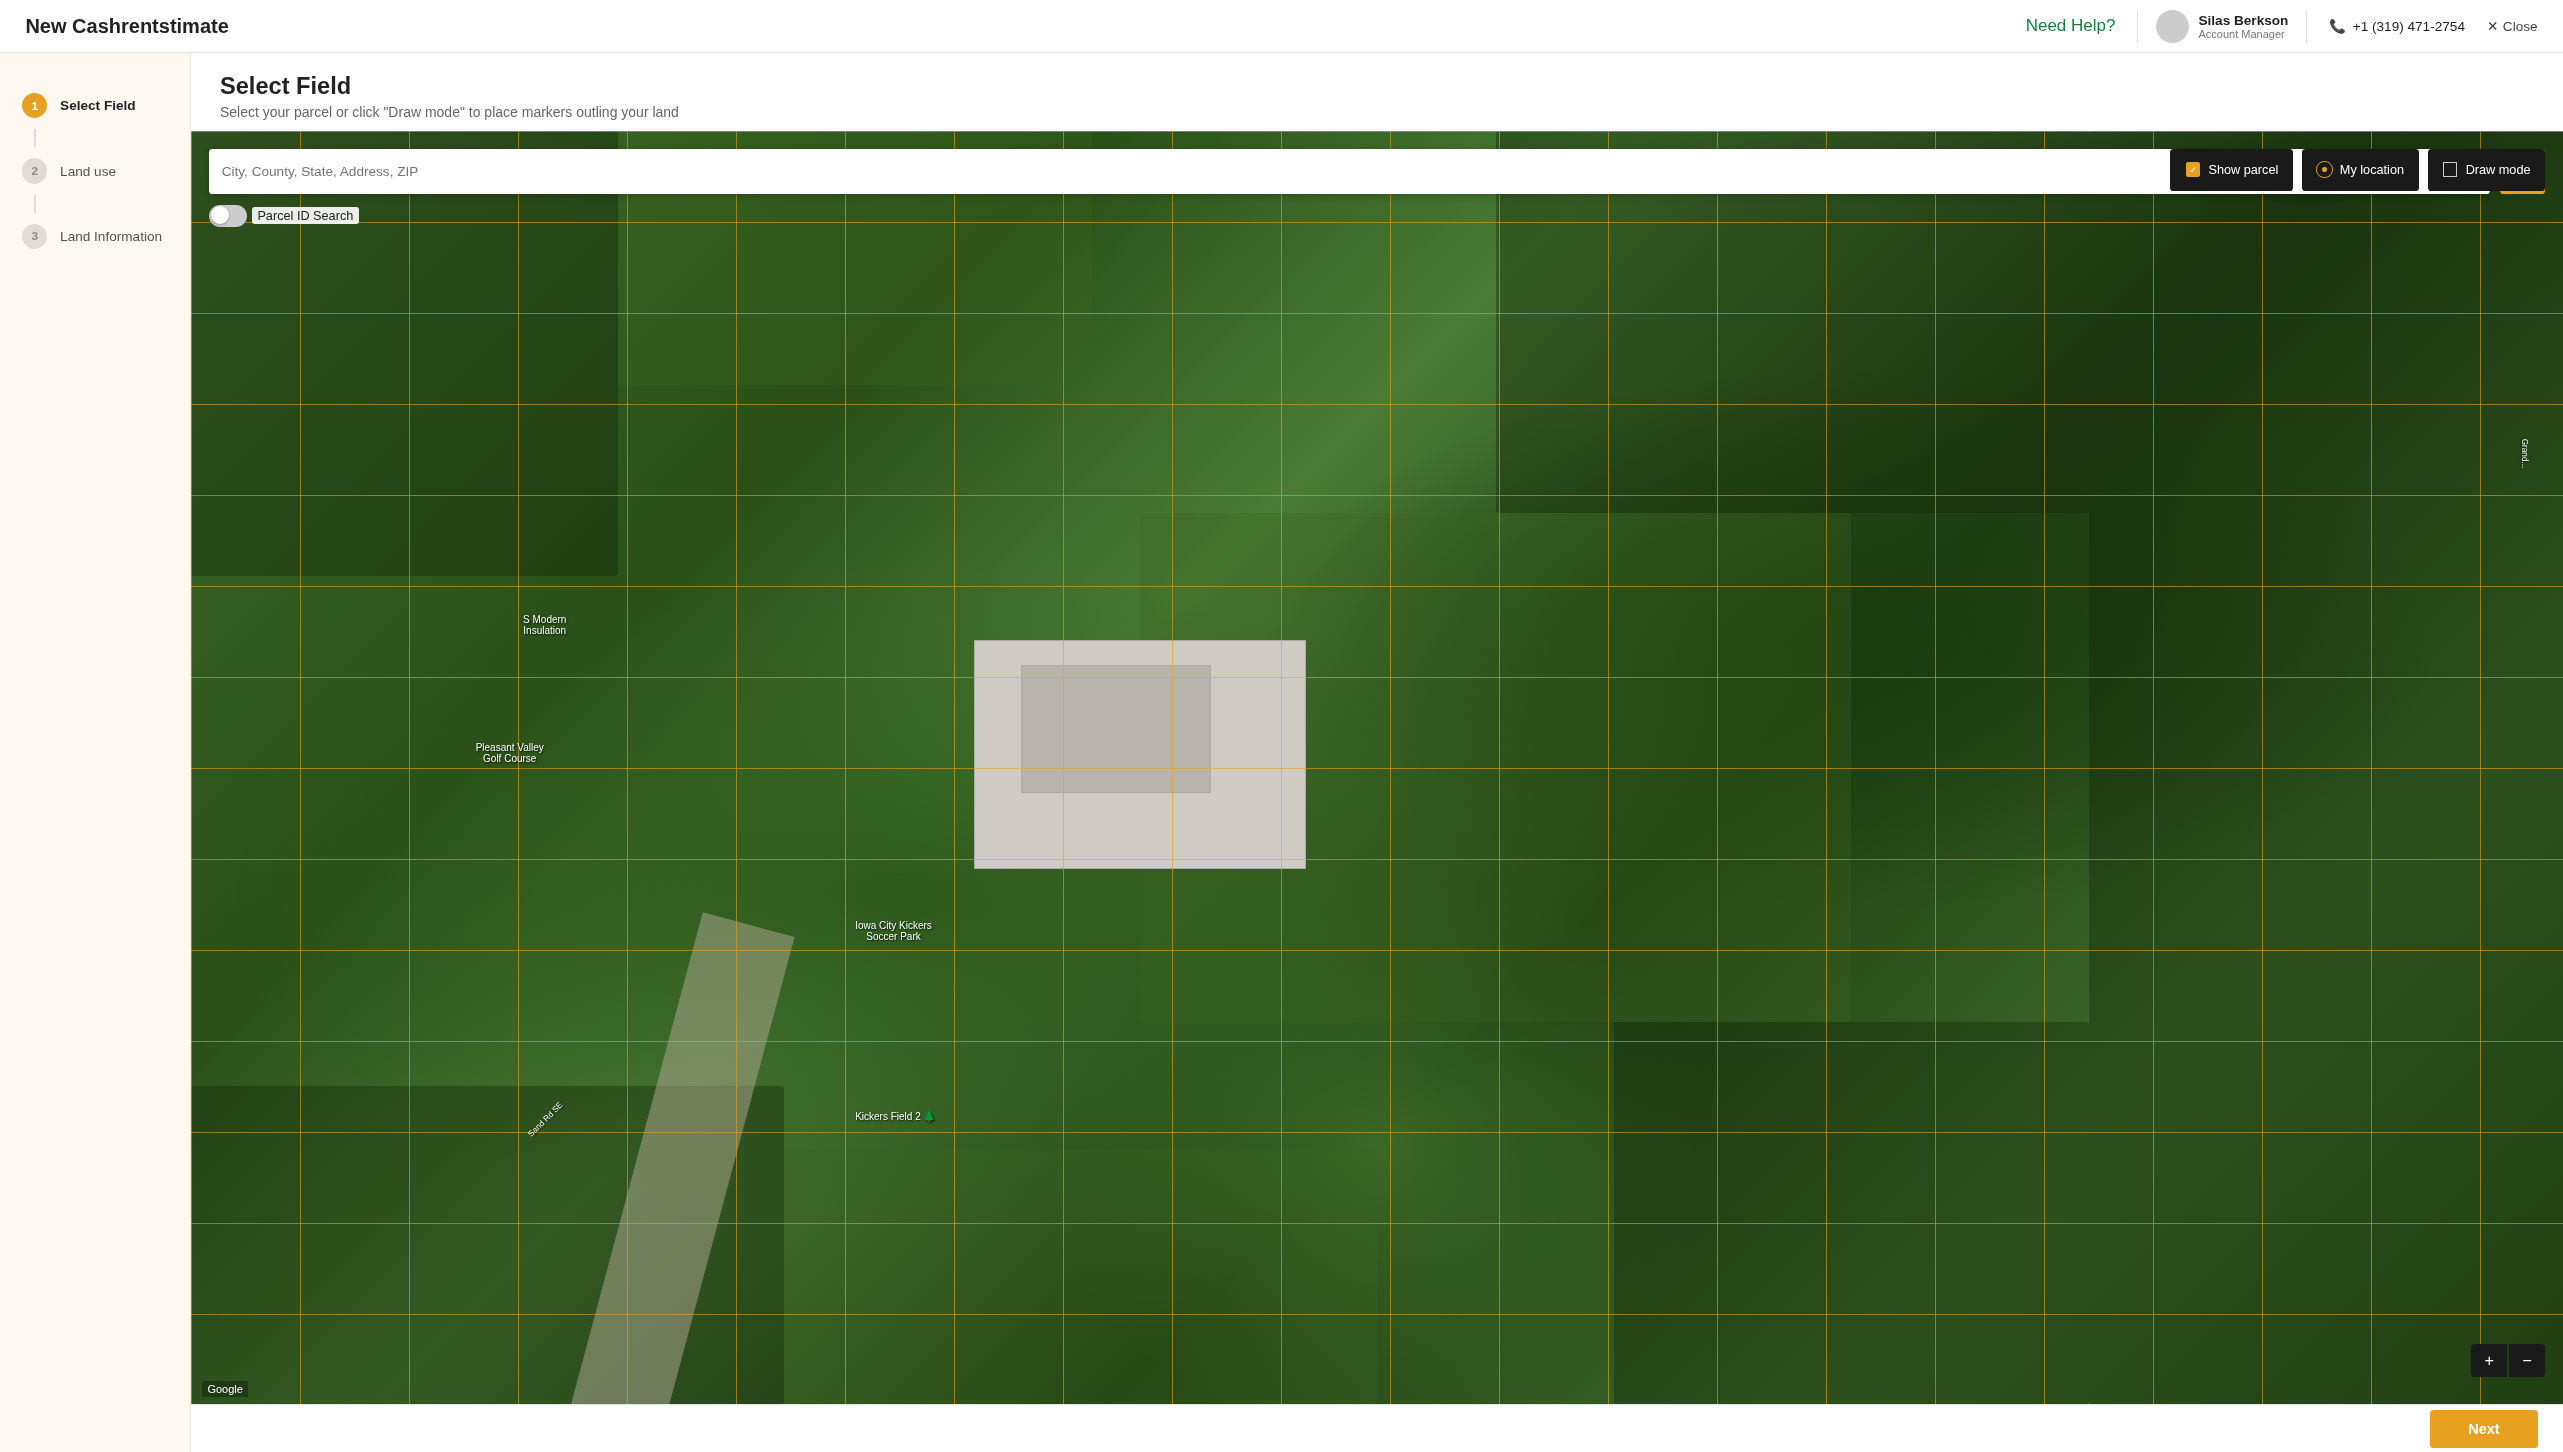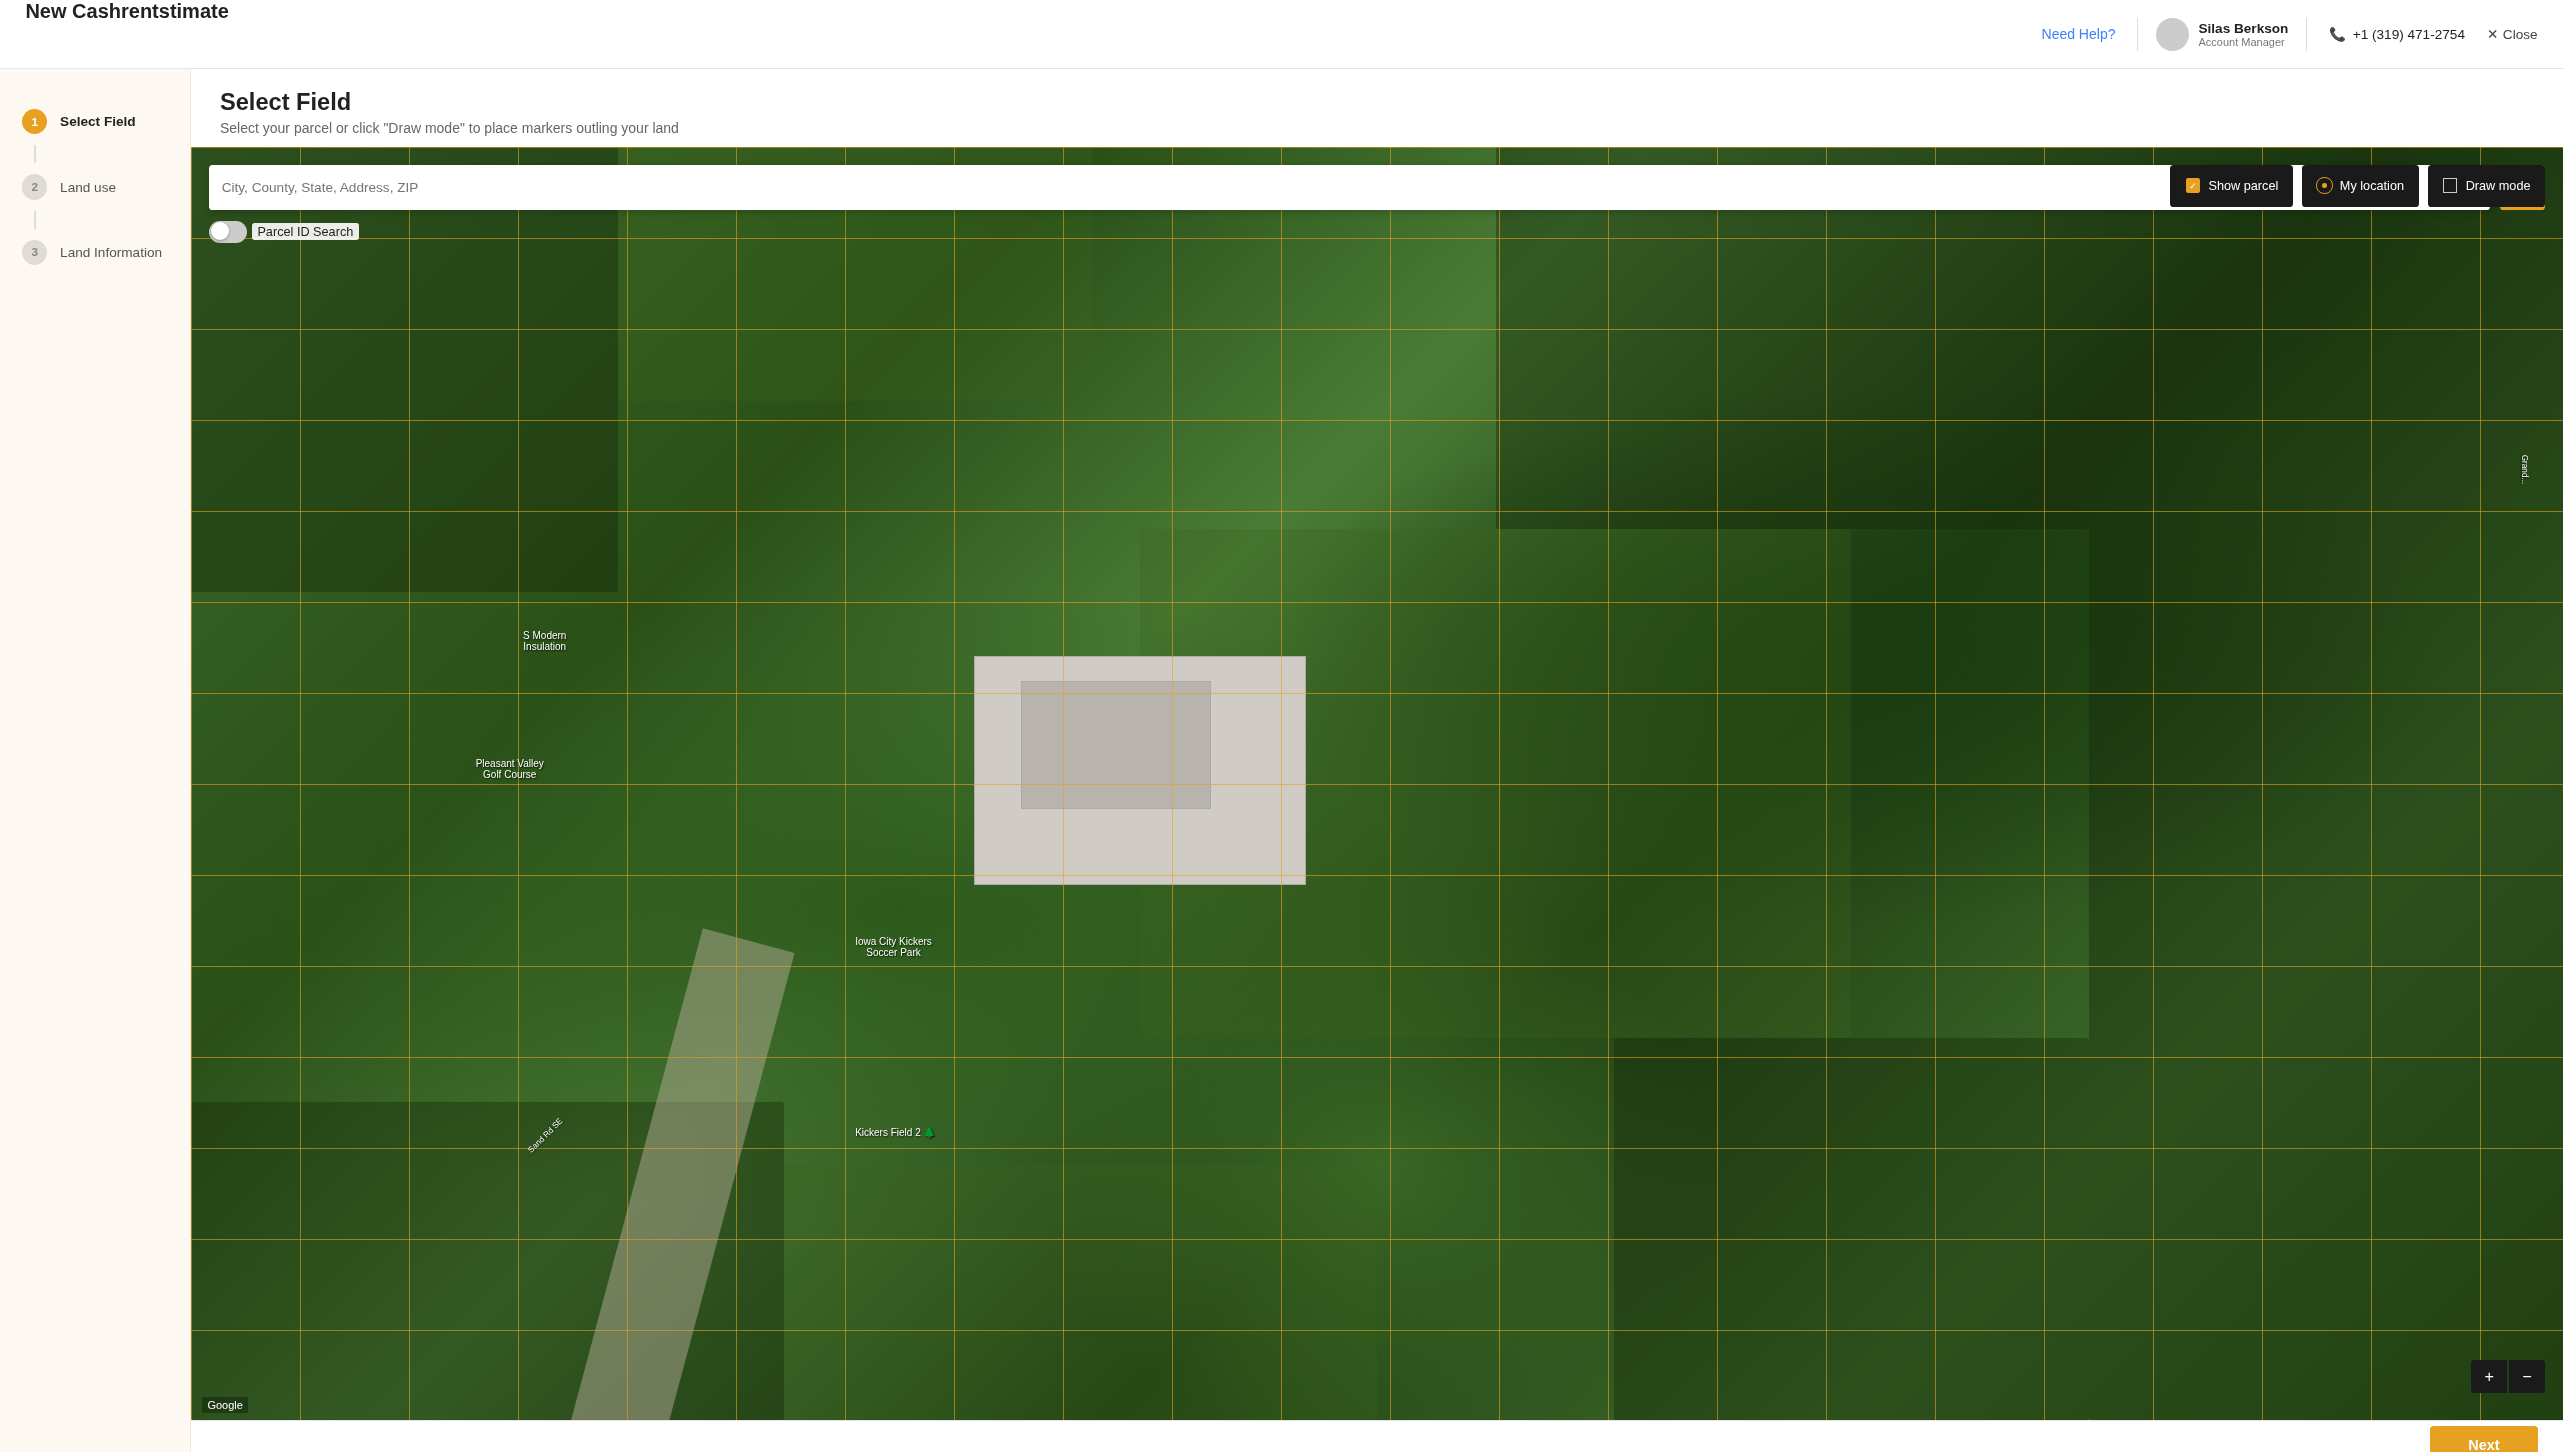--- a/index.html
+++ b/index.html
@@ -1,39 +1,40 @@
 <!DOCTYPE html>
 <html style="font-size:14.5px"><head>
   <meta charset="utf-8">
   <style>
     * { box-sizing: border-box; margin: 0; padding: 0; }
     body { font-family: -apple-system, BlinkMacSystemFont, 'Segoe UI', sans-serif; background: #fff; height: 100vh; overflow: hidden; }
 
     
     .header {
       display: flex;
+      align-items: center;
       justify-content: space-between;
       padding: 0 25.4px;
-      height: 69px;
+      height: 53px;
       border-bottom: 0.9px solid #e5e5e5;
       background: #fff;
     }
     .header-title {
       font-size: 20px;
       font-weight: 700;
       color: #222;
     }
     .header-right {
       display: flex;
       align-items: center;
       gap: 22px;
     }
     .need-help {
-      font-size: 14px;
-      color: #3b82f6;
+      font-size: 17px;
+      color: #15803d;
       cursor: pointer;
     }
     .account-info {
       display: flex;
       align-items: center;
       gap: 9px;
       border-left: 0.9px solid #ddd;
       border-right: 0.9px solid #ddd;
       padding: 0 18px;
     }

